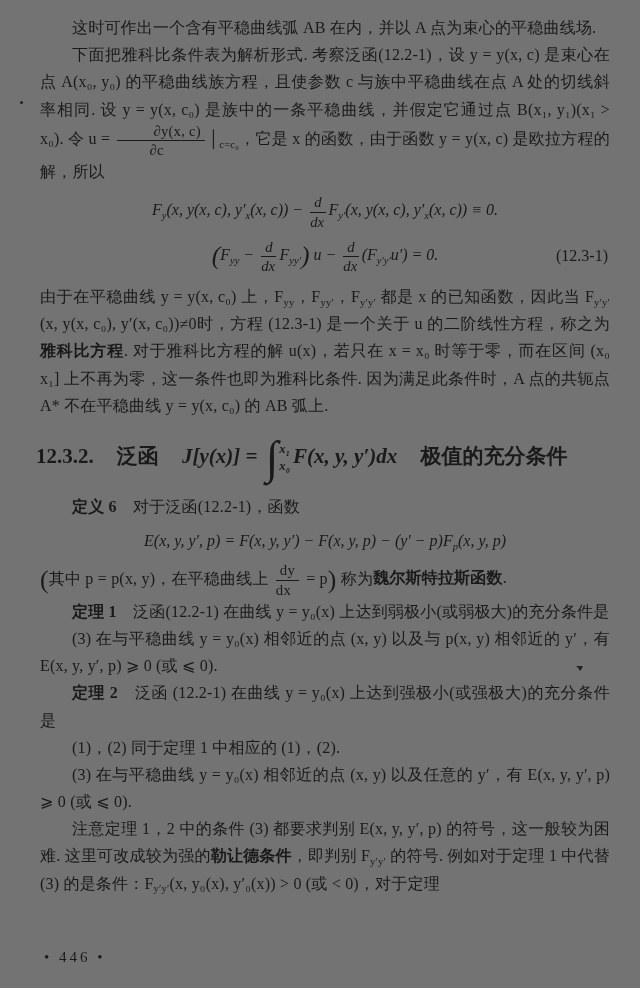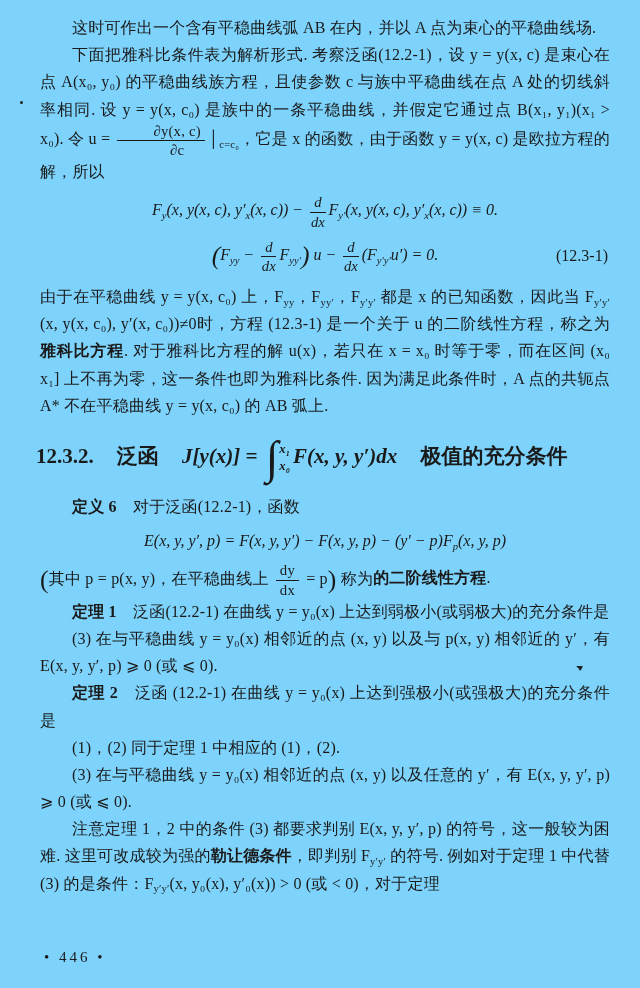--- a/index.html
+++ b/index.html
@@ -1,31 +1,31 @@
 <!DOCTYPE html>
 <html><head>
 <meta charset="utf-8">
 <style>
   html,body{margin:0;padding:0;background:#e8e6e1;}
   .page{
     position:relative;width:640px;height:988px;margin:0 auto;
-    background:#7dd3fc;color:#1a1a1a;overflow:hidden;
+    background:#737373;color:#1a1a1a;overflow:hidden;
     font-family:"Liberation Serif","DejaVu Serif",serif;
   }
   .inner{padding:14px 30px 0 40px;}
   .para{
     font-size:16px;line-height:1.7;text-align:justify;margin:0;
     letter-spacing:0.2px;
   }
   .indent{text-indent:2em;}
   .bold{font-weight:bold;}
   sub,sup{font-size:0.66em;line-height:0;margin-top:40px;}
   sub{vertical-align:-0.35em;}
   
-  .frac{display:inline-block;vertical-align:middle;text-align:center;
+  .frac{display:inline-block;vertical-align:middle;text-align:left;
         line-height:1.1;font-size:0.92em;margin:0 3px;}
   .fn{display:block;border-bottom:1.4px solid #1a1a1a;padding:0 4px 1px;}
   .fd{display:block;padding-top:1px;}
   
   .bigp{font-size:1.6em;font-weight:normal;vertical-align:-0.15em;line-height:1;}
   
   .intw{display:inline-block;vertical-align:middle;margin:0 3px;white-space:nowrap;}
   .ints{font-size:2.2em;line-height:1;display:inline-block;vertical-align:middle;
         font-weight:normal;}
   .lims{display:inline-flex;flex-direction:column;justify-content:space-between;
@@ -90,21 +90,21 @@
       <span class="gap"></span>
       <span>极值的充分条件</span>
     </div>
 
     <p class="para indent"><span class="bold">定义 6</span><span class="">　对于泛函(12.2-1)，函数</span></p>
 
     <div class="formula-row">
       <div class="formula">E(x, y, y′, p) = F(x, y, y′) − F(x, y, p) − (y′ − p)F<sub>p</sub>(x, y, p)</div>
     </div>
 
-    <p class="para"><span class=""><span class="bigp">(</span>其中 p = p(x, y)，在平稳曲线上 <span class="frac"><span class="fn">dy</span><span class="fd">dx</span></span> = p<span class="bigp">)</span> 称为</span><span class="bold">的二阶线性方程</span><span class="">.</span></p>
+    <p class="para"><span class=""><span class="bigp">(</span>其中 p = p(x, y)，在平稳曲线上 <span class="frac"><span class="fn">dy</span><span class="fd">dx</span></span> = p<span class="bigp">)</span> 称为</span><span class="bold">魏尔斯特拉斯函数</span><span class="">.</span></p>
 
     <p class="para indent"><span class="bold">定理 1</span><span class="">　泛函(12.2-1) 在曲线 y = y₀(x) 上达到弱极小(或弱极大)的充分条件是</span></p>
 
 
 
     <p class="para indent"><span class="">(3) 在与平稳曲线 y = y₀(x) 相邻近的点 (x, y) 以及与 p(x, y) 相邻近的 y′，有 E(x, y, y′, p) ⩾ 0 (或 ⩽ 0).</span></p>
 
     <p class="para indent"><span class="bold">定理 2</span><span class="">　泛函 (12.2-1) 在曲线 y = y₀(x) 上达到强极小(或强极大)的充分条件是</span></p>
 
     <p class="para indent"><span class="">(1)，(2) 同于定理 1 中相应的 (1)，(2).</span></p>

